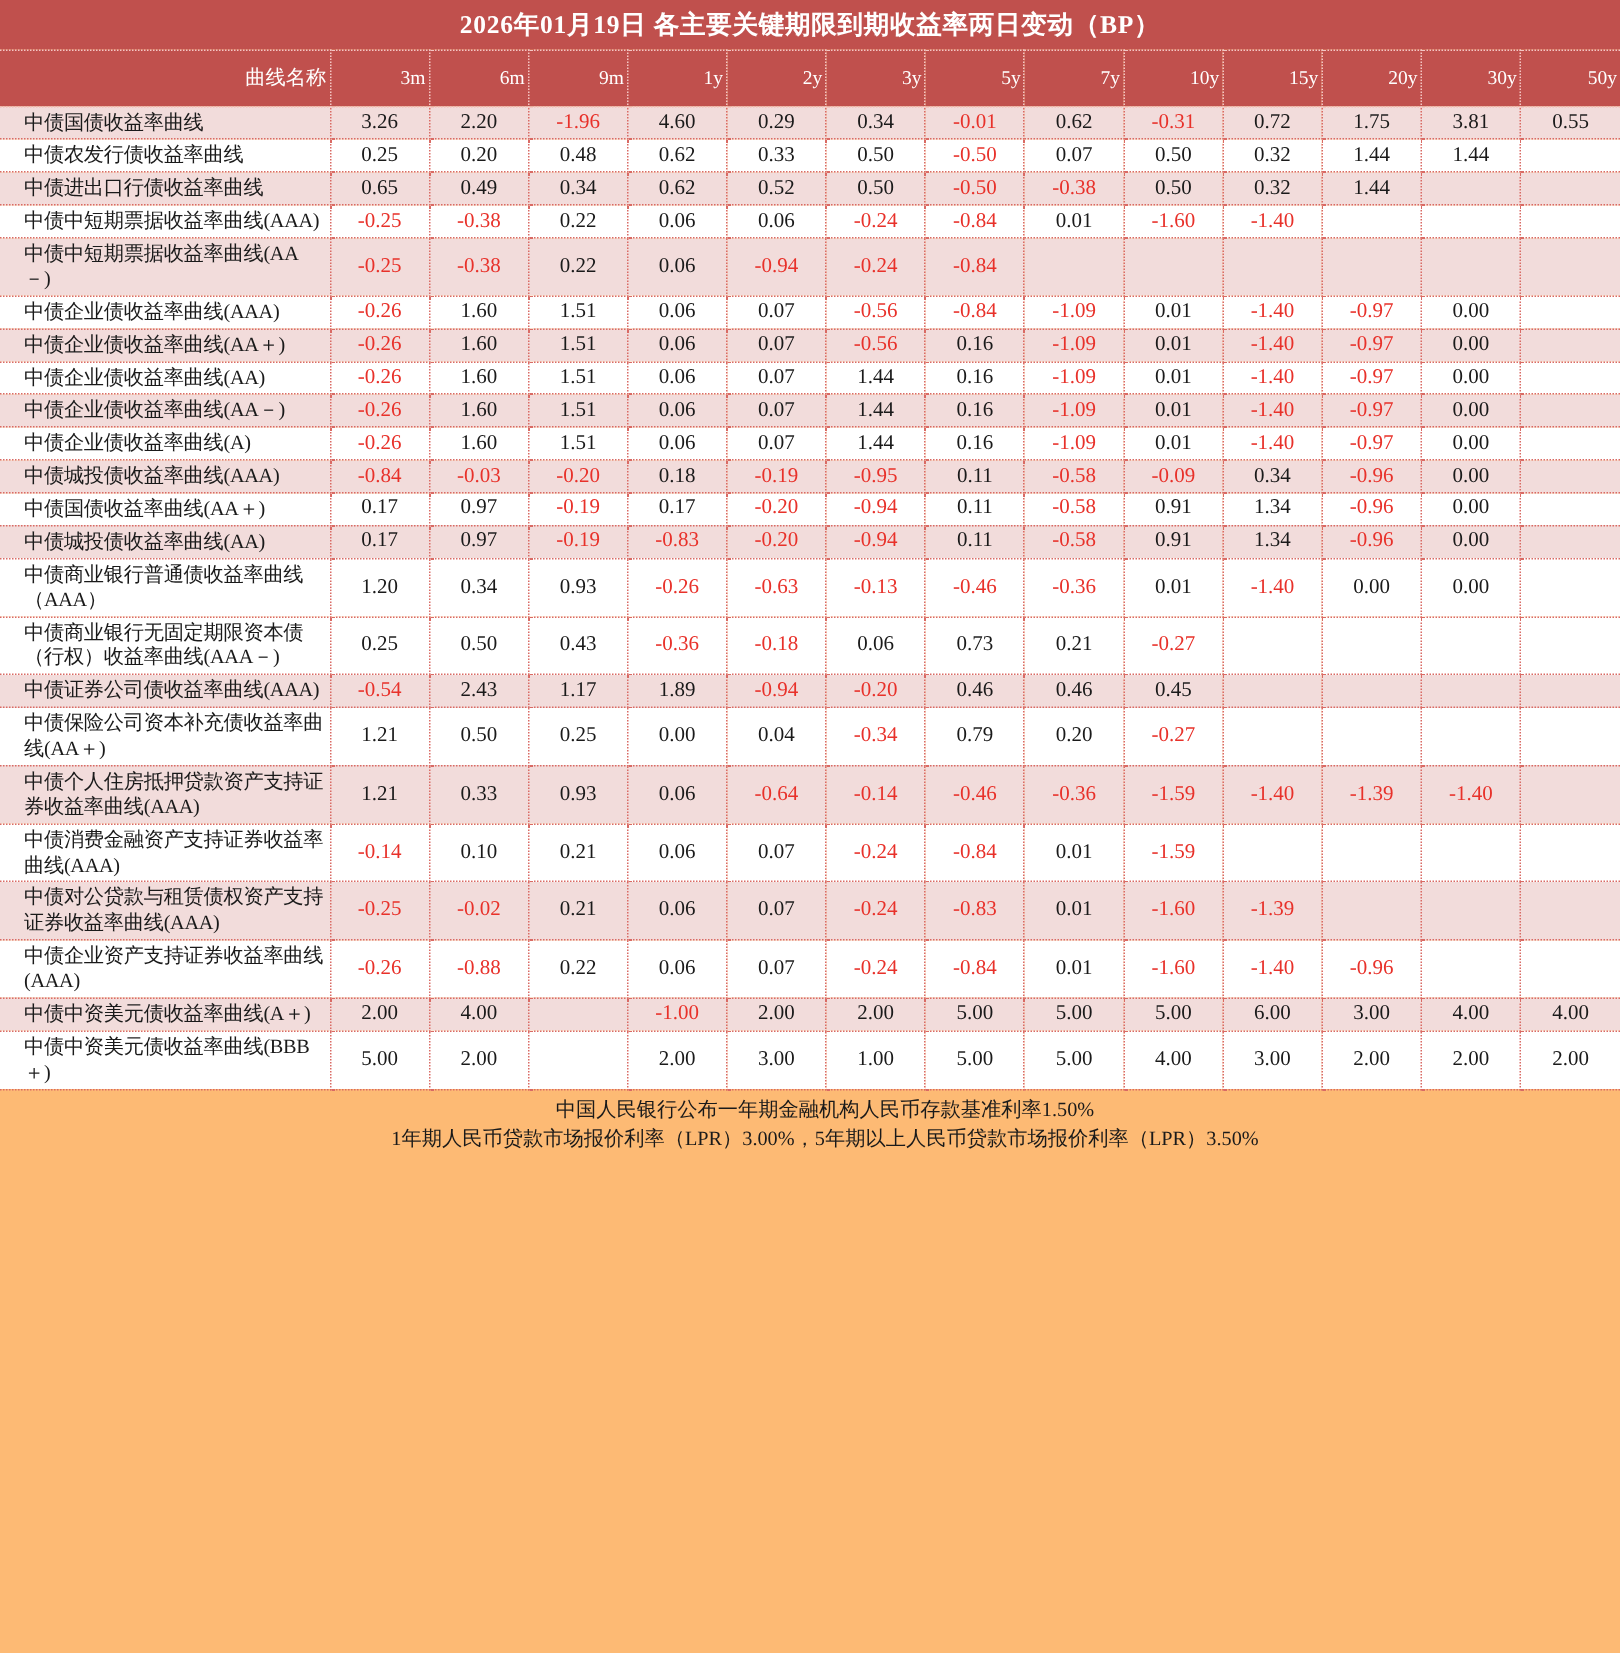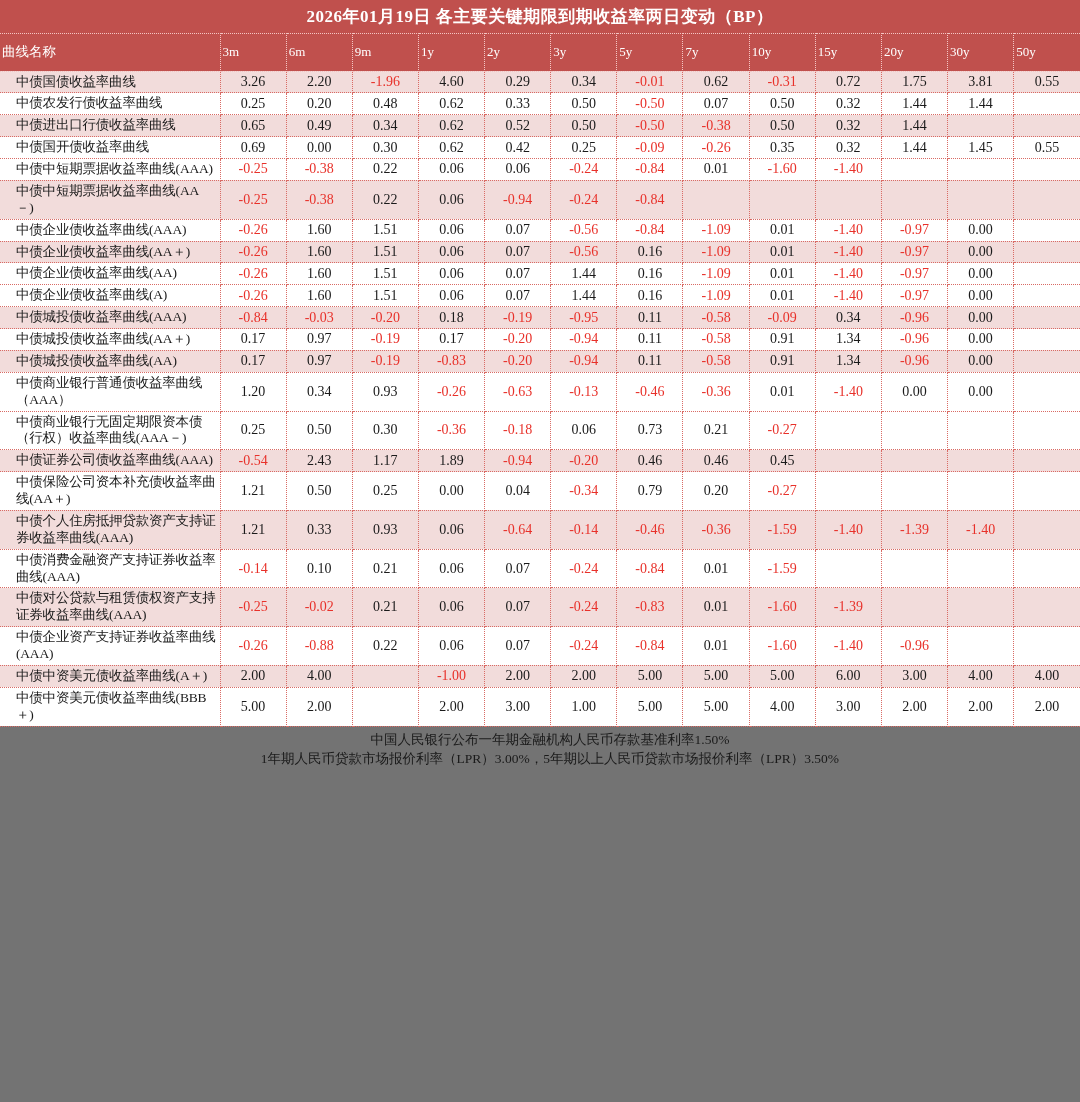--- a/index.html
+++ b/index.html
@@ -6,21 +6,21 @@
   html, body {
     margin: 0; padding: 0;
     background: #ffffff;
     font-family: "Liberation Serif", "DejaVu Serif", serif;
   }
   #page {
     width: 1080px;
     height: 1102px;
     position: relative;
     overflow: hidden;
-    background: #737373;
+    background: #fdba74;
   }
   table.yield {
     width: 1080px;
     border-collapse: collapse;
     table-layout: fixed;
   }
   table.yield col.name { width: 220px; }
   table.yield col.tenor { width: 66.15px; }
 
   tr.title-row td {
@@ -30,21 +30,21 @@
     font-size: 17px;
     font-weight: bold;
     height: 33px;
     letter-spacing: 0.5px;
     border: none;
     padding: 0;
   }
   tr.head-row td {
     background: #C0504D;
     color: #ffffff;
-    text-align: left;
+    text-align: right;
     font-size: 13px;
     height: 38px;
     padding: 0 2px;
     border-right: 1px dotted #f4c6c4;
     border-top: 1px dotted #f4c6c4;
     border-bottom: 1px dotted #f4c6c4;
   }
   tr.head-row td.name-head {
     font-size: 13.5px;
   }
@@ -172,36 +172,20 @@
           <td class="val pos">0.50</td>
           <td class="val neg">-0.50</td>
           <td class="val neg">-0.38</td>
           <td class="val pos">0.50</td>
           <td class="val pos">0.32</td>
           <td class="val pos">1.44</td>
           <td class="val pos"></td>
           <td class="val pos"></td>
         </tr>
         <tr class="even">
-          <td class="name">中债国开债收益率曲线</td>
-          <td class="val pos">0.69</td>
-          <td class="val pos">0.00</td>
-          <td class="val pos">0.30</td>
-          <td class="val pos">0.62</td>
-          <td class="val pos">0.42</td>
-          <td class="val pos">0.25</td>
-          <td class="val neg">-0.09</td>
-          <td class="val neg">-0.26</td>
-          <td class="val pos">0.35</td>
-          <td class="val pos">0.32</td>
-          <td class="val pos">1.44</td>
-          <td class="val pos">1.45</td>
-          <td class="val pos">0.55</td>
-        </tr>
-        <tr class="even">
           <td class="name">中债中短期票据收益率曲线(AAA)</td>
           <td class="val neg">-0.25</td>
           <td class="val neg">-0.38</td>
           <td class="val pos">0.22</td>
           <td class="val pos">0.06</td>
           <td class="val pos">0.06</td>
           <td class="val neg">-0.24</td>
           <td class="val neg">-0.84</td>
           <td class="val pos">0.01</td>
           <td class="val neg">-1.60</td>
@@ -253,20 +237,36 @@
           <td class="val pos">0.16</td>
           <td class="val neg">-1.09</td>
           <td class="val pos">0.01</td>
           <td class="val neg">-1.40</td>
           <td class="val neg">-0.97</td>
           <td class="val pos">0.00</td>
           <td class="val pos"></td>
         </tr>
         <tr class="even">
           <td class="name">中债企业债收益率曲线(AA)</td>
+          <td class="val neg">-0.26</td>
+          <td class="val pos">1.60</td>
+          <td class="val pos">1.51</td>
+          <td class="val pos">0.06</td>
+          <td class="val pos">0.07</td>
+          <td class="val pos">1.44</td>
+          <td class="val pos">0.16</td>
+          <td class="val neg">-1.09</td>
+          <td class="val pos">0.01</td>
+          <td class="val neg">-1.40</td>
+          <td class="val neg">-0.97</td>
+          <td class="val pos">0.00</td>
+          <td class="val pos"></td>
+        </tr>
+        <tr class="odd">
+          <td class="name">中债企业债收益率曲线(AA－)</td>
           <td class="val neg">-0.26</td>
           <td class="val pos">1.60</td>
           <td class="val pos">1.51</td>
           <td class="val pos">0.06</td>
           <td class="val pos">0.07</td>
           <td class="val pos">1.44</td>
           <td class="val pos">0.16</td>
           <td class="val neg">-1.09</td>
           <td class="val pos">0.01</td>
           <td class="val neg">-1.40</td>
@@ -300,21 +300,21 @@
           <td class="val neg">-0.95</td>
           <td class="val pos">0.11</td>
           <td class="val neg">-0.58</td>
           <td class="val neg">-0.09</td>
           <td class="val pos">0.34</td>
           <td class="val neg">-0.96</td>
           <td class="val pos">0.00</td>
           <td class="val pos"></td>
         </tr>
         <tr class="even">
-          <td class="name">中债城投债收益率曲线(AA＋)</td>
+          <td class="name">中债国债收益率曲线(AA＋)</td>
           <td class="val pos">0.17</td>
           <td class="val pos">0.97</td>
           <td class="val neg">-0.19</td>
           <td class="val pos">0.17</td>
           <td class="val neg">-0.20</td>
           <td class="val neg">-0.94</td>
           <td class="val pos">0.11</td>
           <td class="val neg">-0.58</td>
           <td class="val pos">0.91</td>
           <td class="val pos">1.34</td>
@@ -351,21 +351,21 @@
           <td class="val pos">0.01</td>
           <td class="val neg">-1.40</td>
           <td class="val pos">0.00</td>
           <td class="val pos">0.00</td>
           <td class="val pos"></td>
         </tr>
         <tr class="even">
           <td class="name">中债商业银行无固定期限资本债（行权）收益率曲线(AAA－)</td>
           <td class="val pos">0.25</td>
           <td class="val pos">0.50</td>
-          <td class="val pos">0.30</td>
+          <td class="val pos">0.43</td>
           <td class="val neg">-0.36</td>
           <td class="val neg">-0.18</td>
           <td class="val pos">0.06</td>
           <td class="val pos">0.73</td>
           <td class="val pos">0.21</td>
           <td class="val neg">-0.27</td>
           <td class="val pos"></td>
           <td class="val pos"></td>
           <td class="val pos"></td>
           <td class="val pos"></td>

